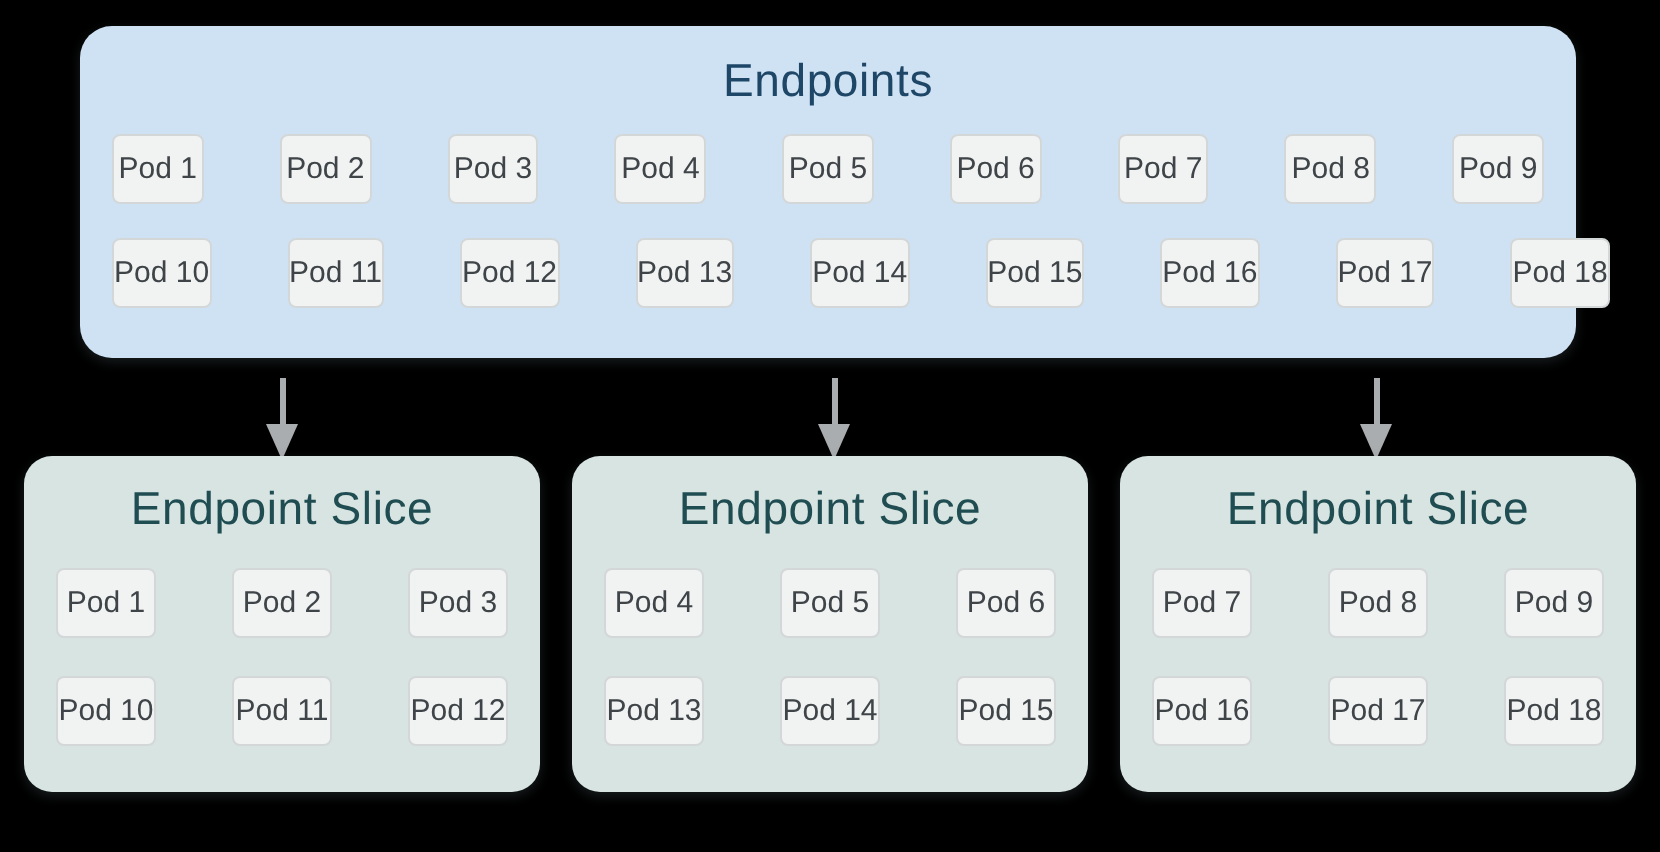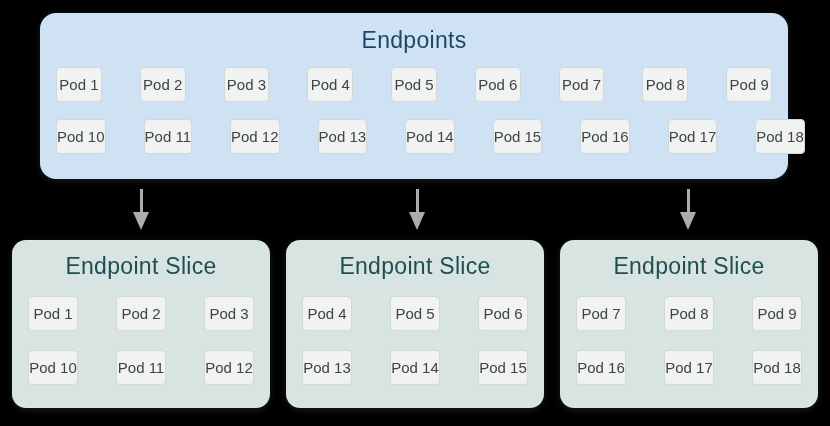--- a/index.html
+++ b/index.html
@@ -60,21 +60,21 @@
     display: flex; flex-direction: column; align-items: center;
   }
   .arrow .stem { width: 3px; height: 23px; background: var(--arrow, #aaadaf); }
   .arrow .head {
     width: 0; height: 0;
     border-left: 8px solid transparent;
     border-right: 8px solid transparent;
     border-top: 18px solid var(--arrow, #aaadaf);
   }
   .slice-box {
-    top: 240px;
+    top: 228px;
     width: 258px; height: 168px;
     background: var(--slice-fill, #d7e4e1);
     border-radius: 14px;
   }
   .slice-box .panel-title { color: var(--slice-title, #1f4d52); }
   .slice-box .pod-row { margin-top: 16px; }
   .slice-box .pod-row + .pod-row { margin-top: 19px; }
 </style>
 </head>
 <body>

